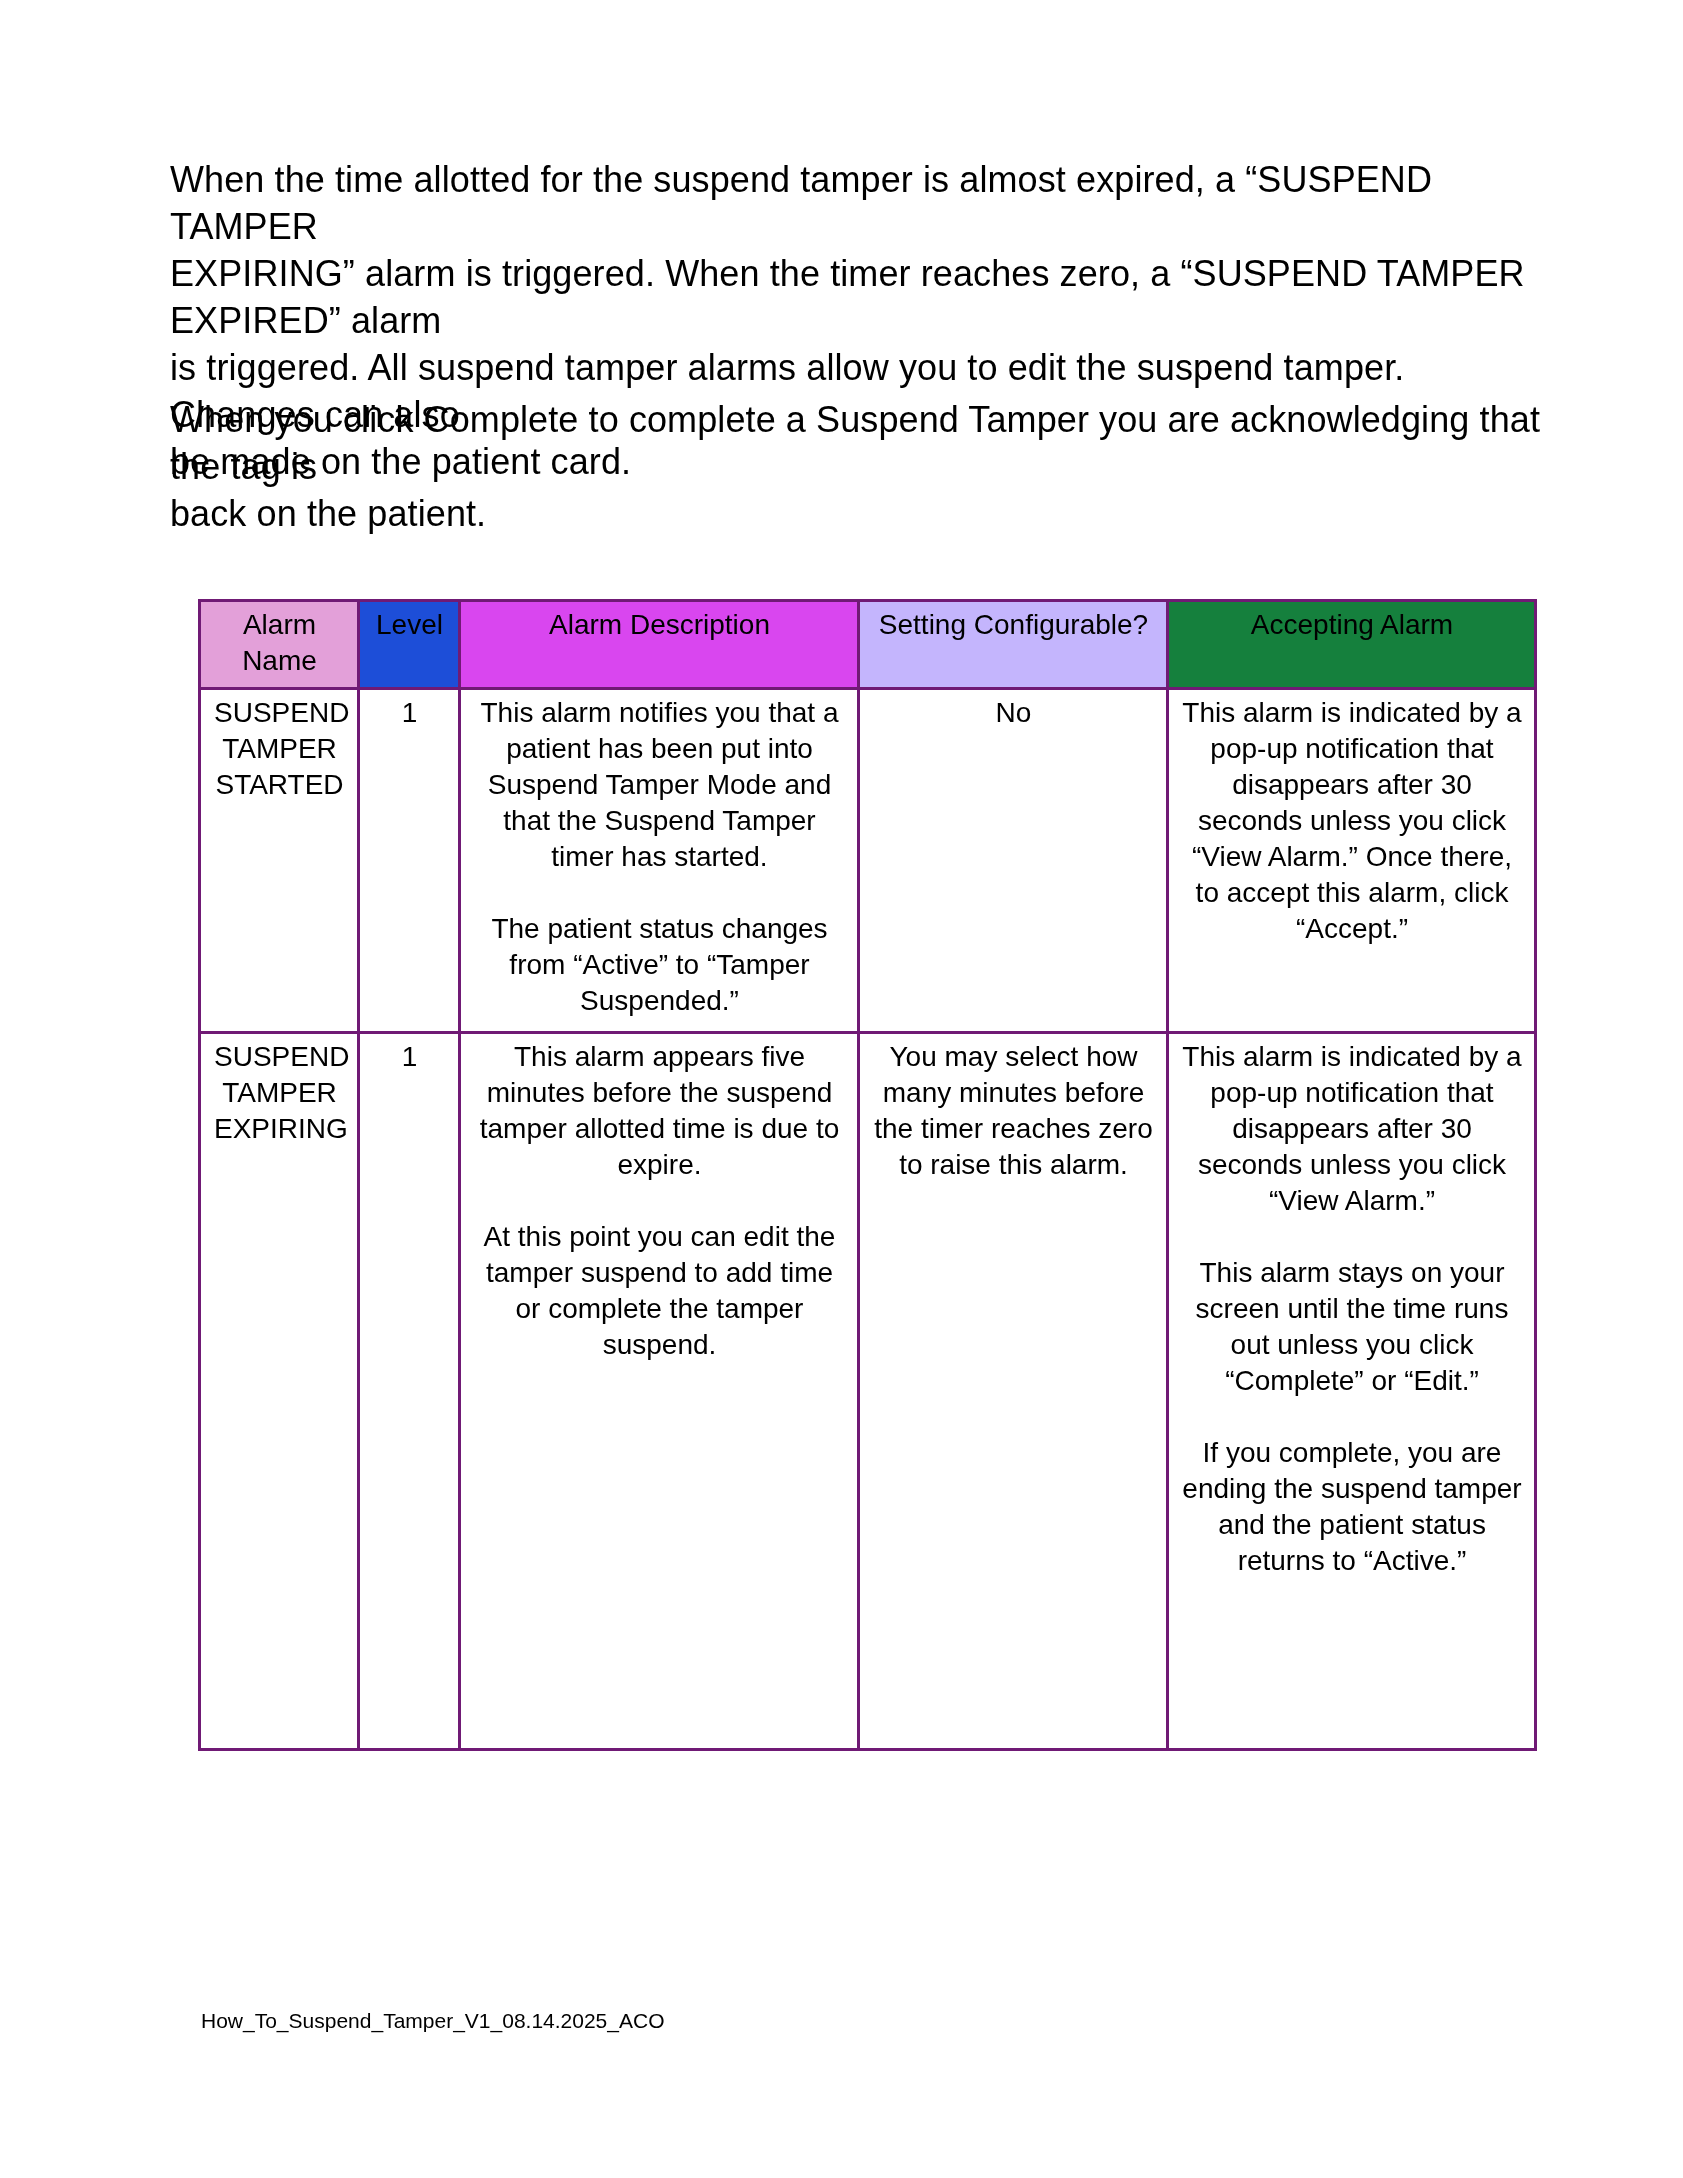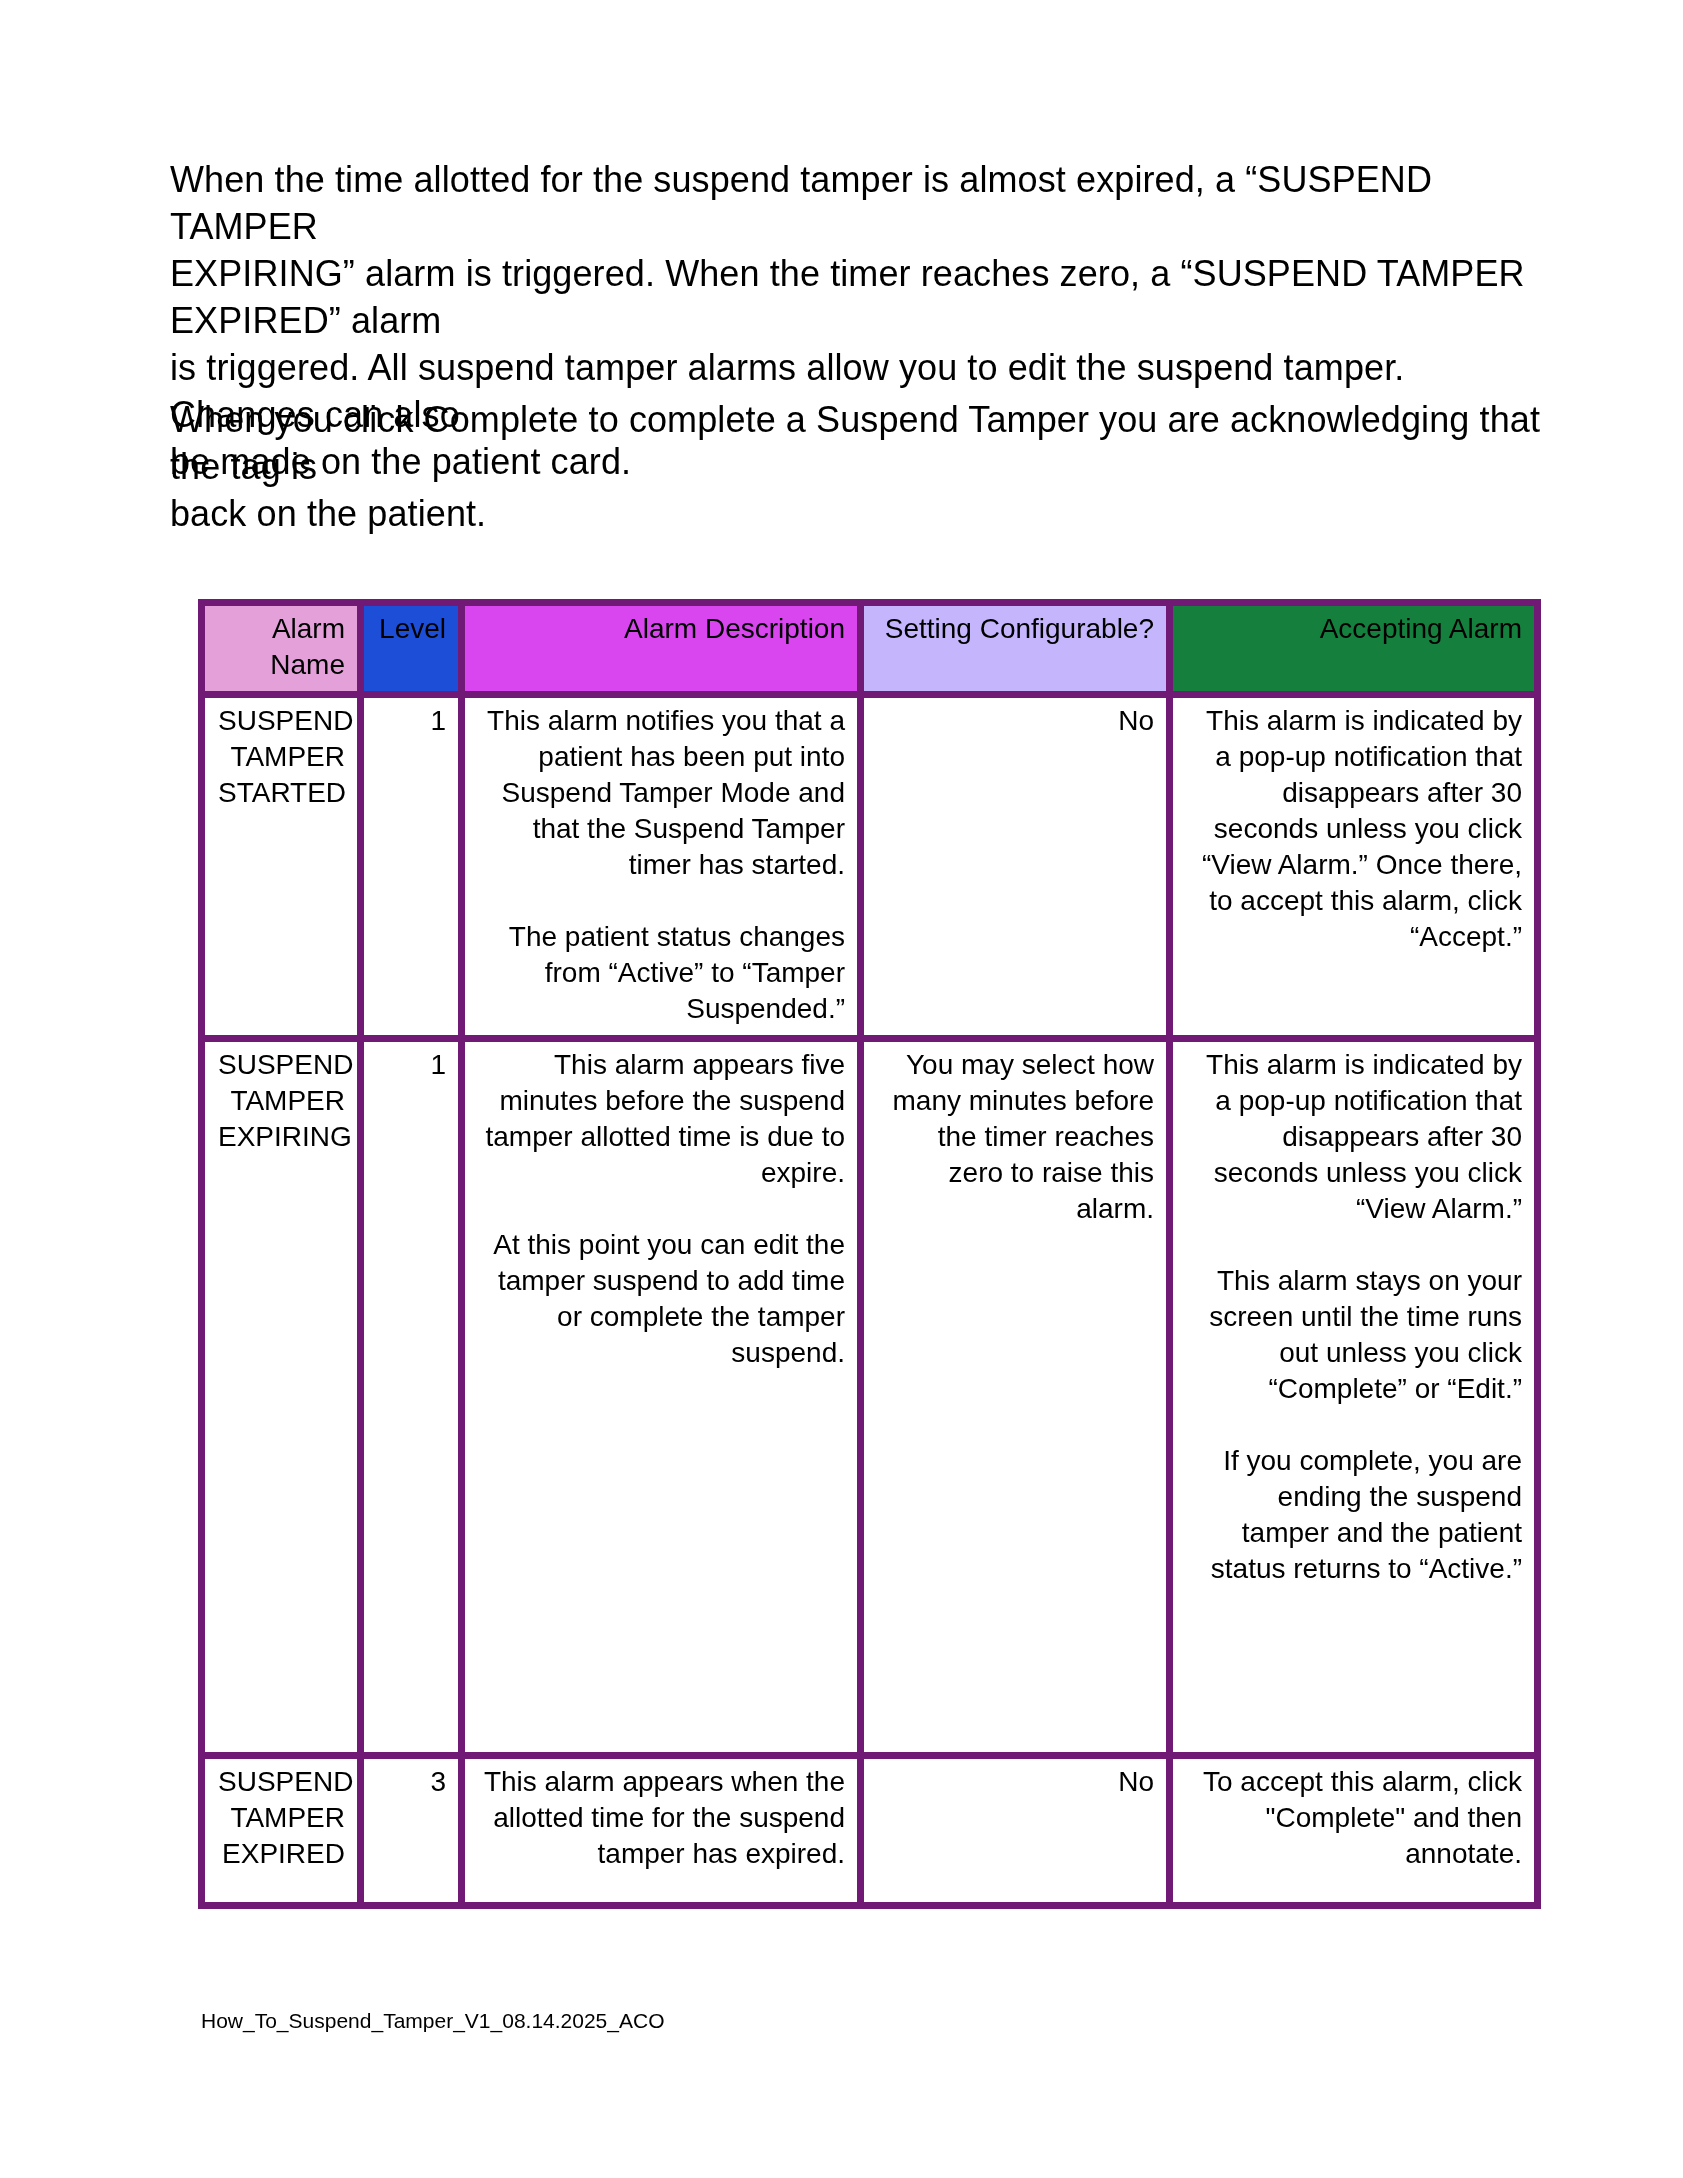--- a/index.html
+++ b/index.html
@@ -33,23 +33,23 @@
   }
   table.alarm-table {
     border-collapse: collapse;
     table-layout: fixed;
     width: 1337px;
     font-size: 28px;
     line-height: 36px;
   }
   table.alarm-table th,
   table.alarm-table td {
-    border: 7px solid #701a75;
+    border: 3px solid #701a75;
     vertical-align: top;
-    text-align: right;
+    text-align: center;
     padding: 5px 12px 8px 13px;
     font-weight: normal;
     white-space: pre-line;
     overflow: hidden;
   }
   col.c-name  { width: 159px; }
   col.c-level { width: 101px; }
   col.c-desc  { width: 399px; }
   col.c-conf  { width: 309px; }
   col.c-acc   { width: 368px; }
@@ -113,25 +113,18 @@
         <td>This alarm appears five minutes before the suspend tamper allotted time is due to expire.
 
 At this point you can edit the tamper suspend to add time or complete the tamper suspend.</td>
         <td>You may select how many minutes before the timer reaches zero to raise this alarm.</td>
         <td>This alarm is indicated by a pop-up notification that disappears after 30 seconds unless you click “View Alarm.”
 
 This alarm stays on your screen until the time runs out unless you click “Complete” or “Edit.”
 
 If you complete, you are ending the suspend tamper and the patient status returns to “Active.”</td>
       </tr>
-      <tr class="row-expired">
-        <td>SUSPEND TAMPER EXPIRED</td>
-        <td>3</td>
-        <td>This alarm appears when the allotted time for the suspend tamper has expired.</td>
-        <td>No</td>
-        <td>To accept this alarm, click "Complete" and then annotate.</td>
-      </tr>
     </tbody>
   </table>
 </div>
 
 <div class="doc-footer">How_To_Suspend_Tamper_V1_08.14.2025_ACO</div>
 
 
 </body></html>

